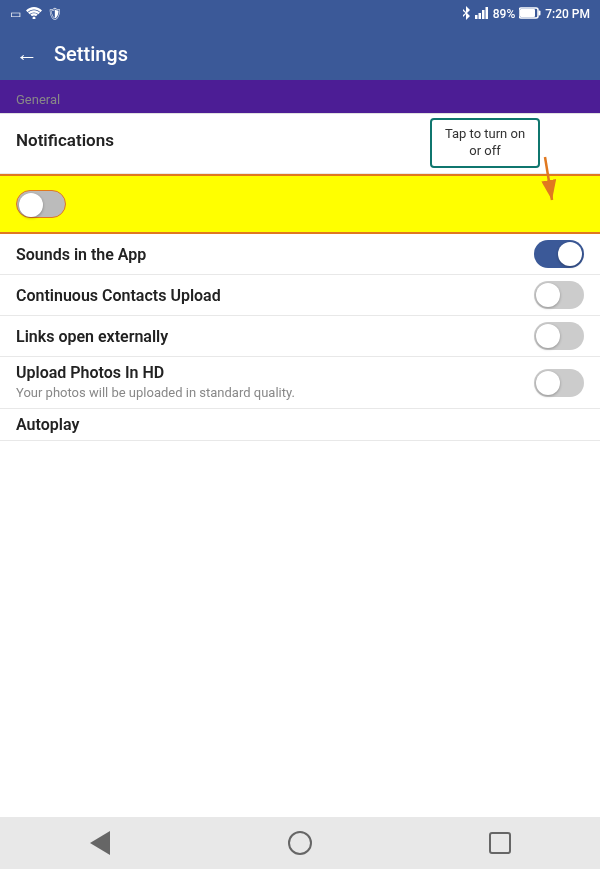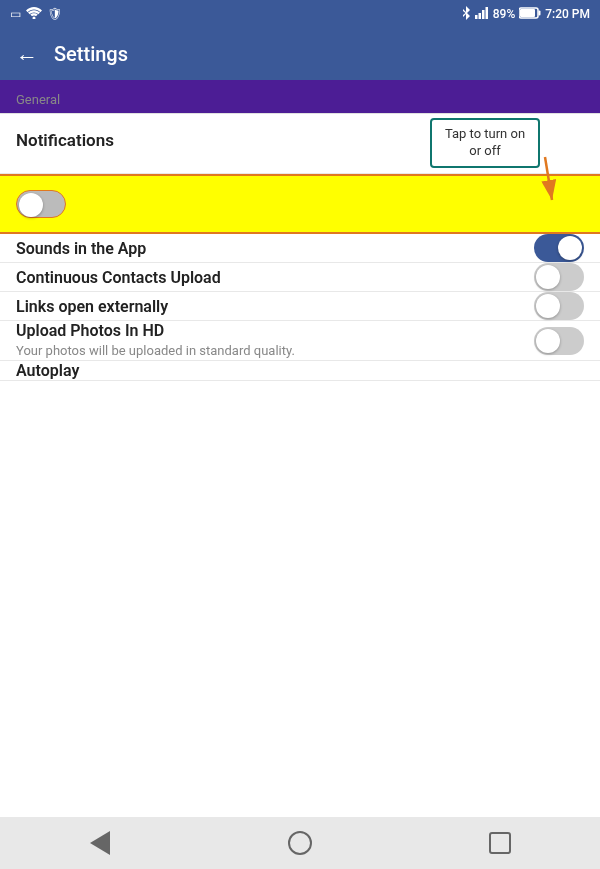--- a/index.html
+++ b/index.html
@@ -113,21 +113,21 @@
       padding: 14px 16px;
       background: #ffff00;
       border: 2px solid #e07820;
       border-left: none;
       border-right: none;
     }
     .setting-row {
       display: flex;
       align-items: center;
       justify-content: space-between;
-      padding: 0 16px;
+      padding: 6px 16px;
       border-bottom: 1px solid #e8e8e8;
       background: white;
     }
     .setting-text-wrap {
       flex: 1;
       padding-right: 12px;
     }
     .setting-title {
       font-size: 16px;
       font-weight: 600;

